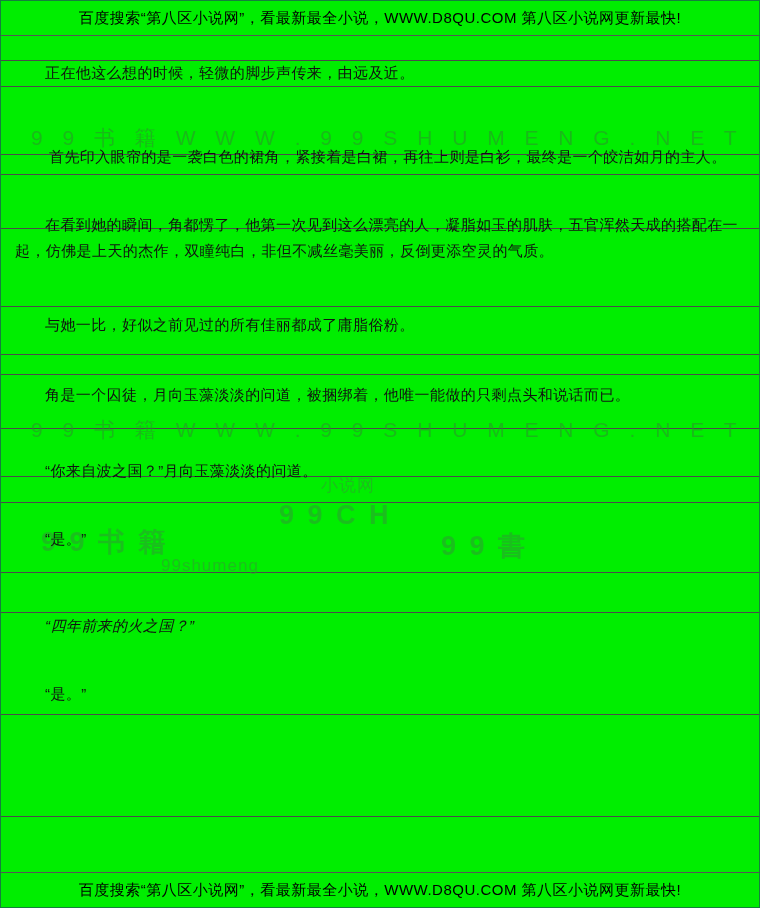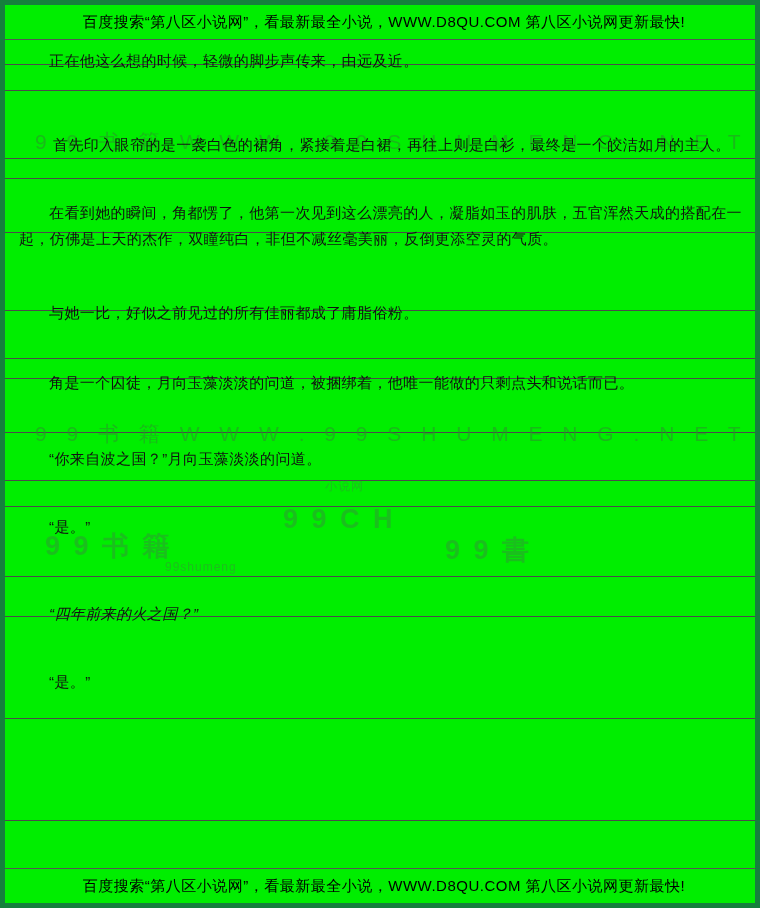--- a/index.html
+++ b/index.html
@@ -12,21 +12,21 @@
     background: #ffffff;
     font-family: "Liberation Sans", sans-serif;
     overflow: hidden;
   }
   .page {
     position: relative;
     width: 760px;
     height: 908px;
     background: #00ee00;
     box-sizing: border-box;
-    border: 5px solid #15803d;
+    border: 1px solid #15803d;
     overflow: hidden;
   }
   .banner {
     position: absolute;
     left: 0;
     width: 758px;
     height: 34px;
     line-height: 34px;
     text-align: center;
     font-size: 15px;
@@ -79,21 +79,21 @@
     font-weight: normal;
   }
   .wm-b {
     font-size: 27px;
     letter-spacing: 3px;
     font-weight: bold;
     color: #35913a;
     opacity: 0.5;
   }
   .wm-small {
-    font-size: 12px;
+    font-size: 17px;
     letter-spacing: 1px;
     color: #3a8f3a;
     opacity: 0.5;
   }
 </style>
 </head>
 <body>
 
 <div class="page">
 
@@ -121,21 +121,21 @@
     <div id="wm-layer">
         <div class="wm wm-a" style="top: 88px; left: 30px;">9 9 书 籍 W W W . 9 9 S H U M E N G . N E T</div>
         <div class="wm wm-a" style="top: 380px; left: 30px;">9 9 书 籍 W W W . 9 9 S H U M E N G . N E T</div>
         <div class="wm wm-b" style="top: 464px; left: 278px;">9 9 C H</div>
         <div class="wm wm-b" style="top: 488px; left: 40px;">9 9 书 籍</div>
         <div class="wm wm-b" style="top: 492px; left: 440px;">9 9 書</div>
         <div class="wm wm-small" style="top: 438px; left: 320px;">小说网</div>
         <div class="wm wm-small" style="top: 520px; left: 160px;">99shumeng</div>
       </div>
 
-    <p class="para" style="margin-top:8px;">正在他这么想的时候，轻微的脚步声传来，由远及近。</p>
+    <p class="para" style="margin-top:24px;">正在他这么想的时候，轻微的脚步声传来，由远及近。</p>
     <p class="para" style="margin-top:58px;padding-left:18px;">首先印入眼帘的是一袭白色的裙角，紧接着是白裙，再往上则是白衫，最终是一个皎洁如月的主人。</p>
     <p class="para" style="margin-top:42px;">在看到她的瞬间，角都愣了，他第一次见到这么漂亮的人，凝脂如玉的肌肤，五官浑然天成的搭配在一起，仿佛是上天的杰作，双瞳纯白，非但不减丝毫美丽，反倒更添空灵的气质。</p>
     <p class="para" style="margin-top:48px;">与她一比，好似之前见过的所有佳丽都成了庸脂俗粉。</p>
     <p class="para" style="margin-top:44px;">角是一个囚徒，月向玉藻淡淡的问道，被捆绑着，他唯一能做的只剩点头和说话而已。</p>
     <p class="para" style="margin-top:50px;">“你来自波之国？”月向玉藻淡淡的问道。</p>
     <p class="para" style="margin-top:42px;">“是。”</p>
     <p class="para" style="margin-top:61px;font-style:italic;">“四年前来的火之国？”</p>
     <p class="para" style="margin-top:42px;">“是。”</p>
 
   </div>

